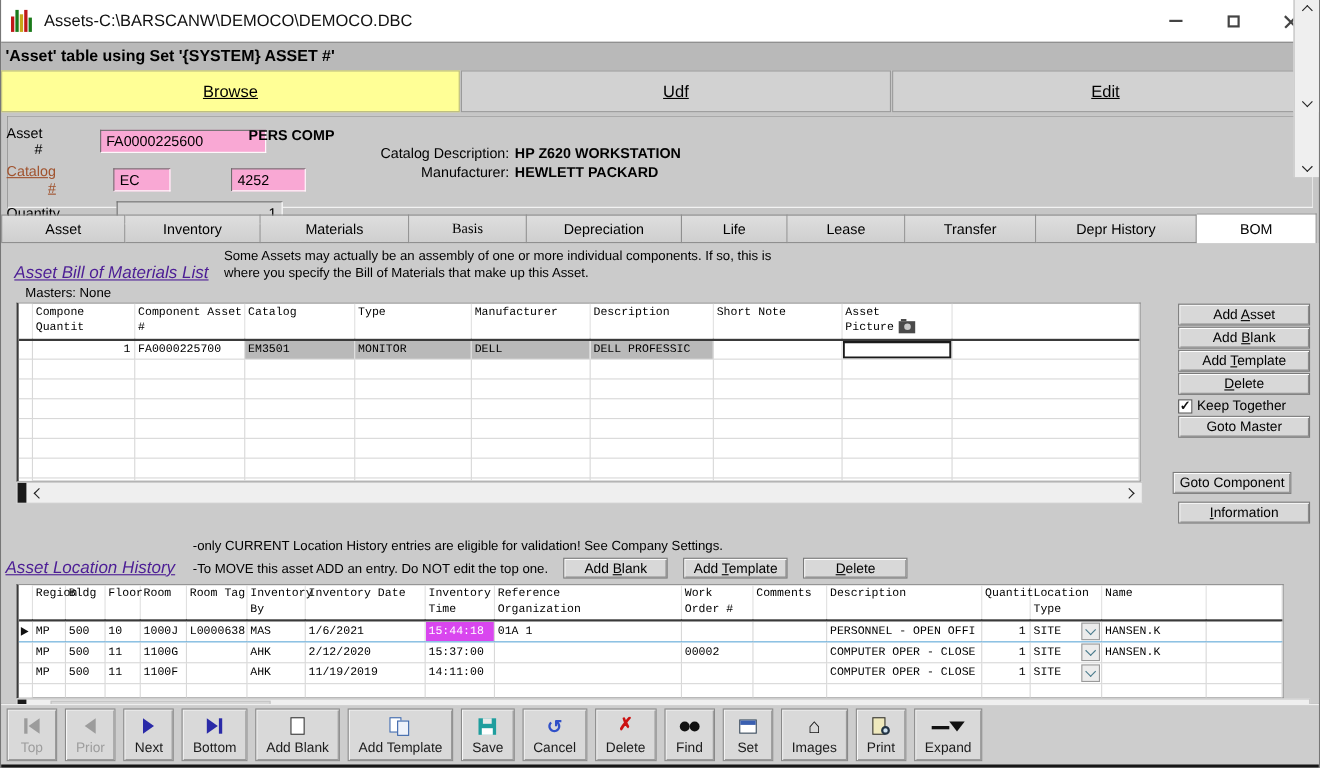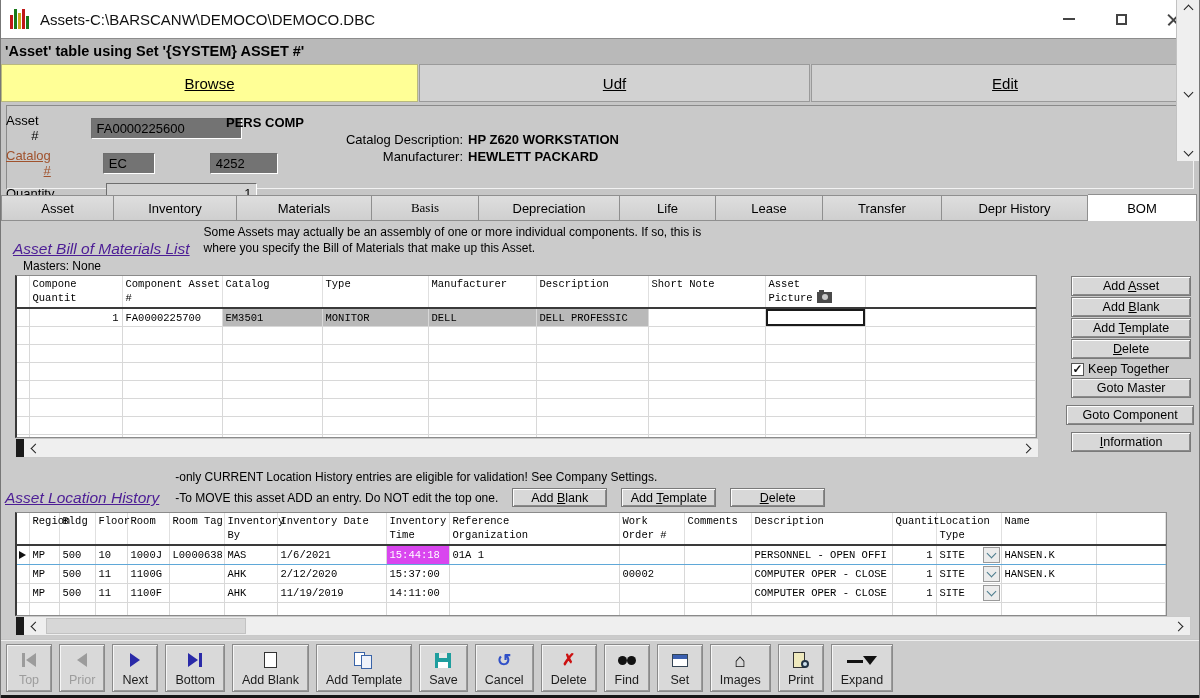--- a/index.html
+++ b/index.html
@@ -34,21 +34,21 @@
   .mtab:nth-child(2){ width:391px; margin-left:1px; }
   .mtab:nth-child(3){ width:388px; margin-left:1px; }
   .mtab.act { background:#ffff96; border-color:#b9b97e; }
   
   .form-panel { margin:3px 5px 0 5px; height:84px; background:#c9c9c9; display:flex;
     box-shadow: inset 1px 1px 0 #8a8a8a, inset -1px -1px 0 #f2f2f2; padding:8px 0 0 0; }
   .f-left { width:215px; }
   .f-row { display:flex; align-items:center; margin-bottom:5px;gap:46px; }
   .f-lab { width:78px; text-align:right; font-size:13px; padding-right:6px; }
   .f-lab.link { color:#a0522d; text-decoration:underline; cursor:pointer; }
-  .tbx { height:21px; border:1px solid; border-color:#6e6e6e #fff #fff #6e6e6e; background:#737373; font-family:"Liberation Sans",sans-serif; font-size:13px; padding:1px 5px; }
+  .tbx { height:21px; border:1px solid; border-color:#6e6e6e #fff #fff #6e6e6e; background:#f9a8d4; font-family:"Liberation Sans",sans-serif; font-size:13px; padding:1px 5px; }
   .w150{width:151px;} .w52{width:52px;} .w68{width:68px; margin-left:9px;}
   .gray { background:#d2d2d2; text-align:right; }
   .f-right { padding-top:2px; }
   .i-row { display:flex; margin-bottom:2px; font-size:13px; }
   .i-lab { width:242px; text-align:right; }
   .i-val { font-weight:bold; margin-left:5px; }
   
   .sub-tabs { margin-top:5px; height:27px; display:flex; align-items:flex-end; }
   .stab { height:26px; background:linear-gradient(#dedede,#cfcfcf); border:1px solid #8f8f8f; border-left-width:0; display:flex; align-items:center; justify-content:center; font-size:13px; cursor:pointer; }
   .stab:first-child { border-left-width:1px; }
@@ -98,21 +98,21 @@
   .hs-thumb { position:absolute; left:2px; top:1px; bottom:1px; width:200px; background:#d7d7d7; border:1px solid #c2c2c2; cursor:pointer; }
   .hs-right { margin-left:auto; }
   
   .side { width:140px; padding-left:12px; padding-top:1px; }
   .wbtn { display:block; width:120px; height:20px; margin-bottom:1px; background:#d8d8d8; border:1px solid #7a7a7a;
     box-shadow: inset 1px 1px 0 #fdfdfd, inset -1px -1px 0 #8a8a8a; font-family:"Liberation Sans",sans-serif; font-size:12.5px; cursor:pointer; }
   .cbrow { display:flex; align-items:center; margin:3px 0 2px 0; font-size:12.5px; }
   .cb { width:13px; height:13px; background:#fff; border:1px solid #555; margin-right:4px; display:inline-flex; align-items:center; justify-content:center; cursor:pointer; }
   .cb.on::after { content:"✓"; font-size:12px; font-weight:bold; color:#111; line-height:1; }
   .gap6 { height:6px; }
-  .wbtn.wide { width:128px; margin-left:-5px; }
+  .wbtn.wide { width:108px; margin-left:-5px;margin-top:24px; }
   
   .loc-head { display:flex; padding:12px 10px 2px 4px; align-items:flex-end; }
   .loc-notes { margin-left:16px; font-size:12px; }
   .loc-n1 { margin-bottom:4px; }
   .loc-l2 { display:flex; align-items:center; gap:14px; }
   .loc-l2 .wbtn { width:95px; height:19px; margin-bottom:0; }
   .loc-gridrow { display:flex; padding-left:14px; margin-top:3px; }
   
   .toolbar { position:absolute; left:0; right:0; bottom:0; height:58px; background:#cdcdcd; border-top:1px solid #efefef; border-bottom:3px solid #161616; display:flex; align-items:center; padding-left:5px; gap:7px; }
   .tbtn { height:48px; min-width:46px; padding:3px 9px 2px 9px; background:#d9d9d9; border:1px solid #8a8a8a;

